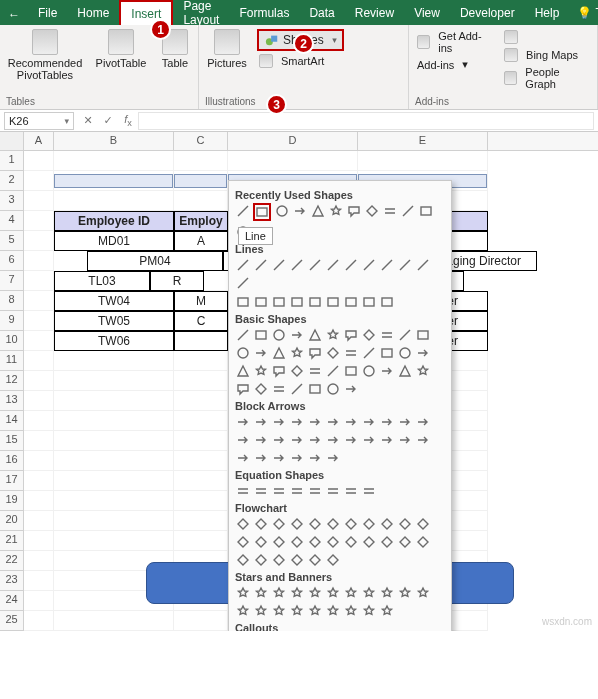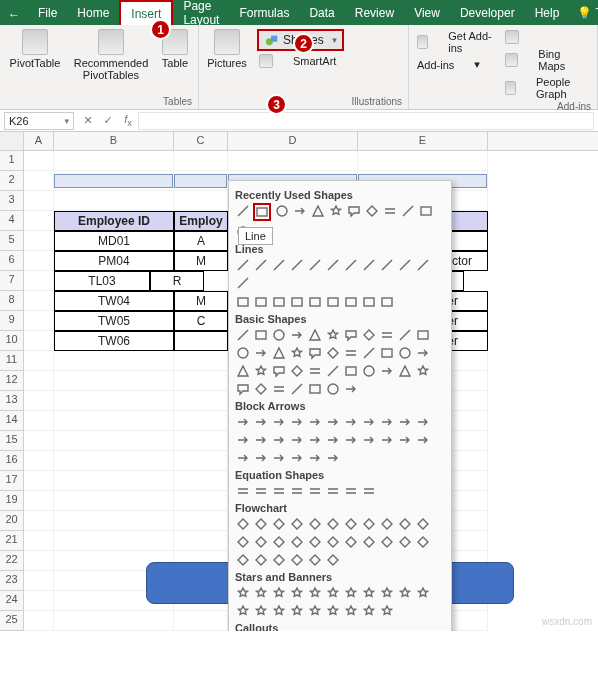--- a/index.html
+++ b/index.html
@@ -6,25 +6,25 @@
   body { margin:0; font-family: "Segoe UI", Arial, sans-serif; font-size:12px; background:#fff; color:#222; width:598px; }
   
   .tab-row { display:flex; background:#217346; height:25px; align-items:stretch; }
   .tab { padding:4px 10px; color:#fff; cursor:pointer; display:flex; align-items:center; }
   .tab.active { background:#fff; color:#217346; border:2px solid #c00000; border-bottom:none; position:relative; }
   .tab-row .arrow, .tab-row .tell { color:#fff; padding:4px 8px; display:flex; align-items:center; }
   
   .ribbon { display:flex; height:85px; border-bottom:1px solid #ccc; background:#f3f2f1; }
   .group { border-right:1px solid #d6d6d6; padding:4px 6px 2px; display:flex; flex-direction:column; }
   .group-body { flex:1; display:flex; gap:8px; align-items:flex-start; }
-  .group-label { text-align:right; color:#666; font-size:10px; margin-top:auto; }
+  .group-label { text-align:left; color:#666; font-size:10px; margin-top:auto; }
   .big-btn { display:flex; flex-direction:column; align-items:center; gap:2px; width:58px; text-align:center; font-size:11px; }
   .big-btn svg, .big-btn .icon-ph { width:26px; height:26px; }
   .med-col { display:flex; flex-direction:column; gap:2px; }
-  .small-btn { display:flex; align-items:center; gap:20px; font-size:11px; padding:1px 2px; }
+  .small-btn { display:flex; align-items:center; gap:8px; font-size:11px; padding:1px 2px; }
   .small-btn svg, .small-btn .icon-ph { width:14px; height:14px; }
   .icon-ph { display:inline-block; background:linear-gradient(#d0d0d0,#eee); border:1px solid #bbb; border-radius:2px; }
   .shapes-btn-wrap { display:flex; align-items:center; gap:4px; background:#e6e6e6; border:2px solid #c00000; padding:2px 18px 2px 6px; position:relative; }
   .shapes-btn-wrap .chev { position:absolute; right:5px; font-size:9px; color:#666; }
   
   .fx-row { display:flex; height:22px; border-bottom:1px solid #ccc; align-items:center; background:#fff; }
   .namebox { width:70px; height:18px; border:1px solid #ccc; margin:0 4px; padding:0 4px; display:flex; align-items:center; justify-content:space-between; font-size:11px; }
   .fx-btn { width:20px; text-align:center; color:#777; font-size:11px; }
   .fx-input { flex:1; border:1px solid #e4e4e4; height:18px; margin-right:4px; }
   
@@ -68,28 +68,28 @@
   <div class="tab">Review</div>
   <div class="tab">View</div>
   <div class="tab">Developer</div>
   <div class="tab">Help</div>
   <div class="tell">💡&nbsp;T</div>
 </div>
 
 <div class="ribbon">
   <div class="group" style="flex:0 0 184px">
     <div class="group-body">
-      <div class="big-btn">
-        <span class="icon-ph"></span>
-        <span>PivotTable</span>
-      </div>
       <div class="big-btn" style="width:78px">
         <span class="icon-ph"></span>
         <span style="white-space:pre-line">Recommended
 PivotTables</span>
+      </div>
+      <div class="big-btn">
+        <span class="icon-ph"></span>
+        <span>PivotTable</span>
       </div>
       <div class="big-btn" style="width:34px">
         <span class="icon-ph"></span>
         <span>Table</span>
       </div>
     </div>
     <div class="group-label">Tables</div>
   </div>
 
   <div class="group" style="flex:0 0 210px">
@@ -213,21 +213,21 @@
         <div class="row-h">5</div>
         <div class="cell" style="width: 30px;"></div>
         <div class="cell data-c" style="width: 120px;">MD01</div>
         <div class="cell data-c" style="width: 54px;">A</div>
         <div class="cell" style="width: 130px;"></div>
         <div class="cell data-c" style="width: 130px;">-</div>
       </div>
       <div class="row">
         <div class="row-h">6</div>
         <div class="cell" style="width: 30px;"></div>
-        <div class="cell data-c" style="width: 120px;">PM04</div>
+        <div class="cell data-c" style="width: 136px; margin-left: 33px;">PM04</div>
         <div class="cell data-c" style="width: 54px;">M</div>
         <div class="cell" style="width: 130px;"></div>
         <div class="cell data-c" style="width: 130px;">Managing Director</div>
       </div>
       <div class="row">
         <div class="row-h">7</div>
         <div class="cell" style="width: 30px;"></div>
         <div class="cell data-c" style="width: 96px;">TL03</div>
         <div class="cell data-c" style="width: 54px;">R</div>
         <div class="cell" style="width: 130px;"></div>

